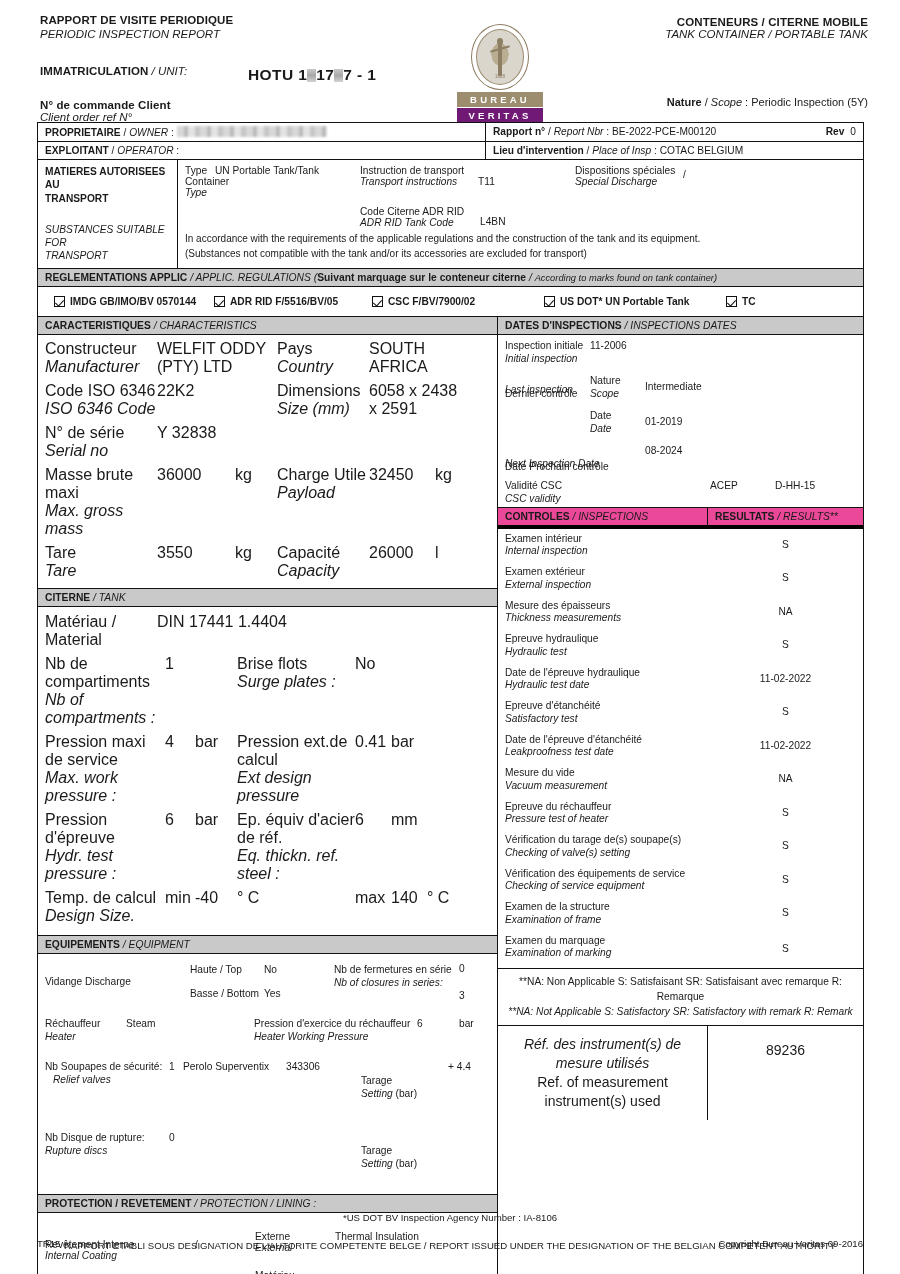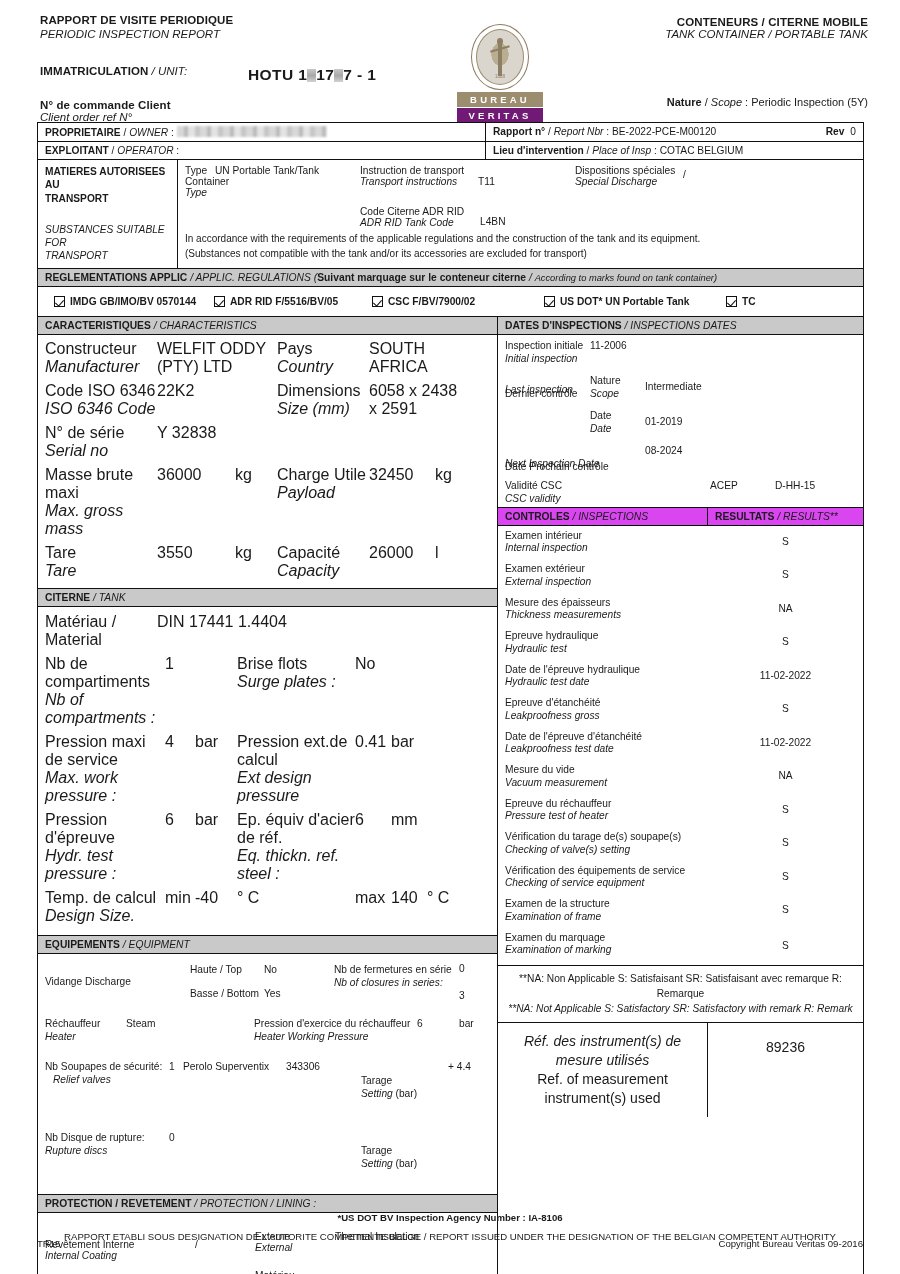--- a/index.html
+++ b/index.html
@@ -130,42 +130,42 @@
   .kv .k { width:112px; }
   .kv .v { width:78px; }
   .kv .u { width:42px; }
   .kv .k2 { width:92px; }
   .kv .v2 { width:95px; }
 
   
   .ins { padding:5px 7px; font-size:10.2px; }
 
   
-  .ct-head { display:flex; background:#d946ef; border-bottom:1px solid #000000; }
+  .ct-head { display:flex; background:#ec4899; border-bottom:4px solid #000000; }
   .ct-head .h1 { width:210px; padding:3px 7px; font-weight:bold; font-size:10.3px; border-right:1px solid #111; }
   .ct-head .h2 { flex:1; padding:3px 7px; font-weight:bold; font-size:10.3px; }
   .ct-row { display:flex; font-size:10.2px; }
   .ct-l { width:210px; padding:4px 7px; line-height:1.25; }
   .ct-r { flex:1; padding:4px 7px; text-align:center; line-height:1.25; display:flex; align-items:center; justify-content:center;}
 
   
   .prot-body { display:flex; padding:8px 7px; font-size:10.2px; min-height:74px; }
   .prot-a { width:150px; }
   .prot-b { width:60px; }
   .prot-c { width:80px; }
   .prot-d { flex:1; }
 
   .note-na { padding:6px 7px; font-size:10.2px; text-align:center; line-height:1.45; border-bottom:1px solid #111; }
   .instr-row { display:flex; font-size:14px; }
   .instr-l { width:210px; padding:9px 7px; text-align:center; line-height:1.35; border-right:1px solid #111; flex:none; }
   .instr-r { flex:1; padding:9px 7px; text-align:center; }
 
   
   .footer { position:absolute; left:0; top:1212px; width:900px; text-align:center; font-size:9.6px; }
-  .footer .f1 { margin-bottom:8px;font-weight:bold; }
+  .footer .f1 { margin-bottom:17px; }
   .footer .f2 { }
   .f-left { position:absolute; left:37px; top:1238px; font-size:9.6px; }
   .f-right { position:absolute; right:37px; top:1238px; font-size:9.6px; }
 </style>
 </head>
 <body>
 
 <div class="page">
 
   <div class="header">
@@ -570,21 +570,21 @@
           <div class="ct-row">
               <div class="ct-l">
                 <span class="fr">Date de l'épreuve hydraulique</span>
                 <span class="en">Hydraulic test date</span>
               </div>
               <div class="ct-r">11-02-2022</div>
             </div>
           <div class="ct-row">
               <div class="ct-l">
                 <span class="fr">Epreuve d'étanchéité</span>
-                <span class="en">Leakproofness gross</span>
+                <span class="en">Satisfactory test</span>
               </div>
               <div class="ct-r">S</div>
             </div>
           <div class="ct-row">
               <div class="ct-l">
                 <span class="fr">Date de l'épreuve d'étanchéité</span>
                 <span class="en">Leakproofness test date</span>
               </div>
               <div class="ct-r">11-02-2022</div>
             </div>

